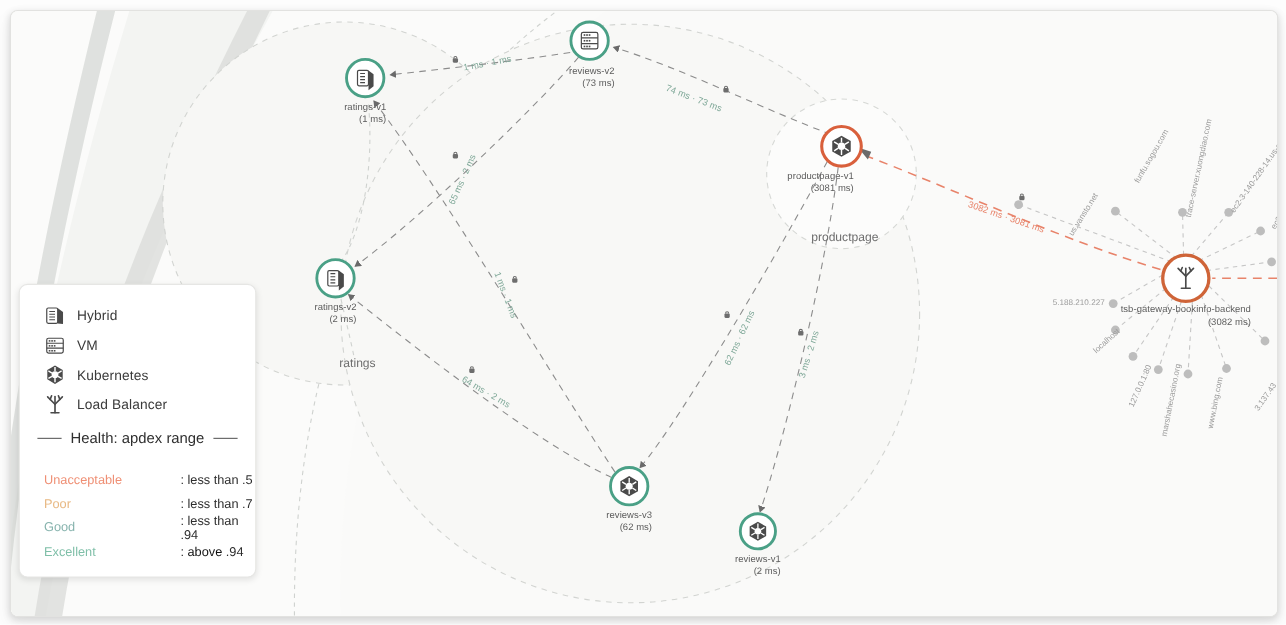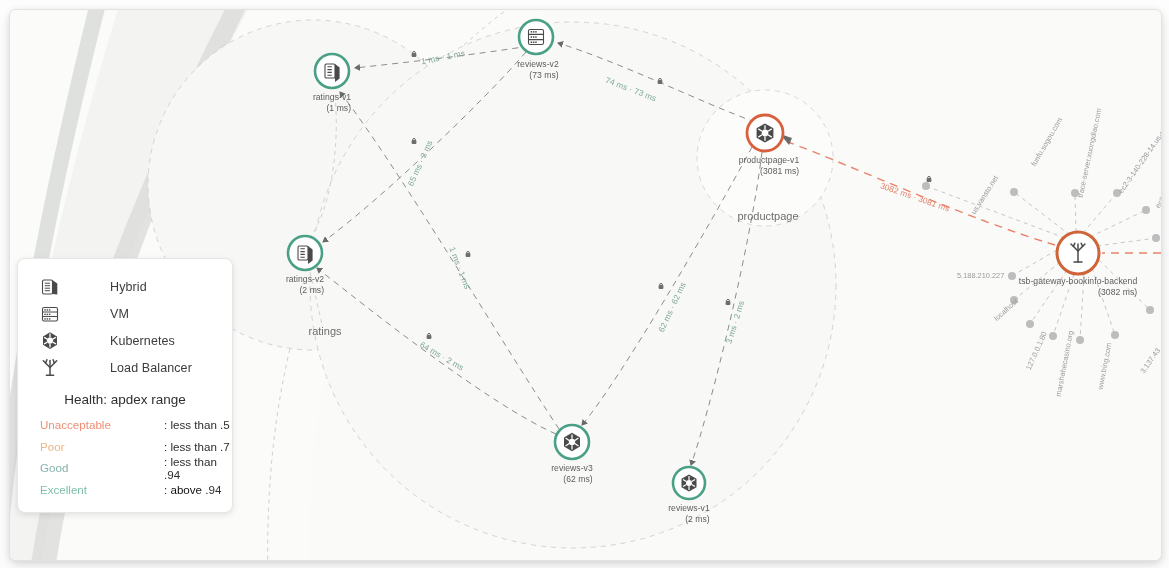--- a/index.html
+++ b/index.html
@@ -23,22 +23,22 @@
   
   .legend{
     position:absolute;left:7px;top:248px;width:214px;
     background:#ffffff;border:1px solid #e6e6e4;border-radius:8px;
     box-shadow:0 2px 6px rgba(0,0,0,.10);
     padding:14px 0 12px 0;
     z-index:40;
   }
   .leg-row{display:flex;align-items:center;height:27px;padding:0 0 0 22px;}
   .leg-ico{width:20px;height:20px;margin-right:10px;flex:0 0 20px;display:block;}
-  .leg-lbl{font-size:12.5px;color:#3b3b3b;letter-spacing:.1px;margin-left:40px;}
-  .leg-div{display:flex;align-items:center;justify-content:flex-end;margin:10px 0 6px 0;padding:0 16px;flex-direction:column;}
+  .leg-lbl{font-size:12.5px;color:#3b3b3b;letter-spacing:.1px;}
+  .leg-div{display:flex;align-items:center;justify-content:flex-end;margin:10px 0 20px 0;padding:0 16px;}
   .leg-div .ln{flex:1 1 auto;height:1px;background:#5e5e5e;}
   .leg-div .tt{font-size:13.5px;color:#2f2f2f;padding:0 8px;white-space:nowrap;}
   .hrow{display:flex;align-items:center;height:21.5px;padding:0 0 0 22px;font-size:11.6px;gap:32px;}
   .hname{width:92px;flex:0 0 92px;}
   .hval{color:#2d2d2d;}
   .hval b{font-weight:normal;color:#111;}
 
   
   .nlabel{position:absolute;text-align:right;font-size:8.6px;line-height:10.5px;color:#5c5c5c;
           white-space:nowrap;transform:translateX(-50%);letter-spacing:.05px;z-index:22;}
@@ -292,21 +292,21 @@
         <span class="l2">(73 ms)</span>
       </div>
       <div class="nlabel" style="left:562px;top:453px">
         <span>reviews-v3</span>
         <span class="l2">(62 ms)</span>
       </div>
       <div class="nlabel" style="left:679px;top:493px">
         <span>reviews-v1</span>
         <span class="l2">(2 ms)</span>
       </div>
-      <div class="nlabel" style="left:759px;top:145px">
+      <div class="nlabel" style="left:736px;top:145px">
         <span>productpage-v1</span>
         <span class="l2">(3081 ms)</span>
       </div>
       <div class="nlabel" style="left:1068px;top:266px">
         <span>tsb-gateway-bookinfo-backend</span>
         <span class="l2">(3082 ms)</span>
       </div>
 
       <div class="clabel" style="left:315px;top:315px">ratings</div>
       <div class="clabel" style="left:758px;top:200px">productpage</div>

